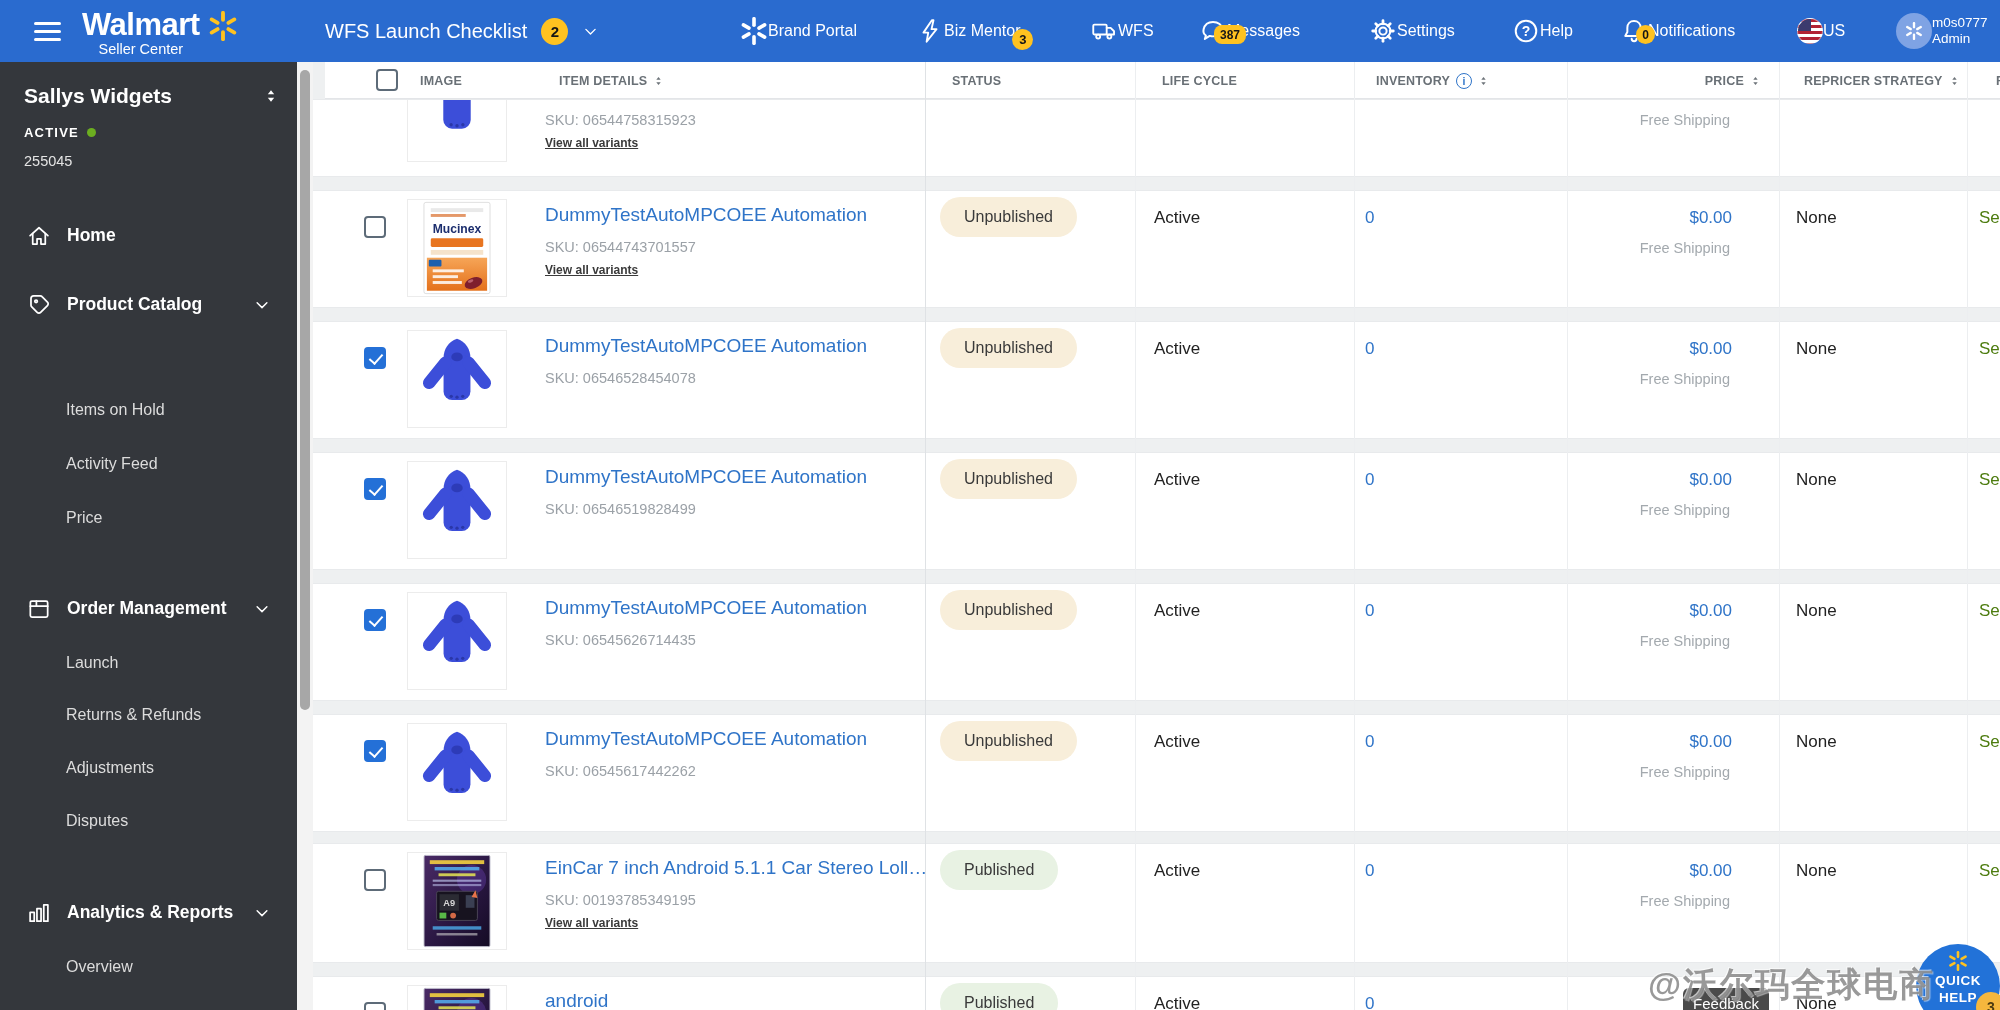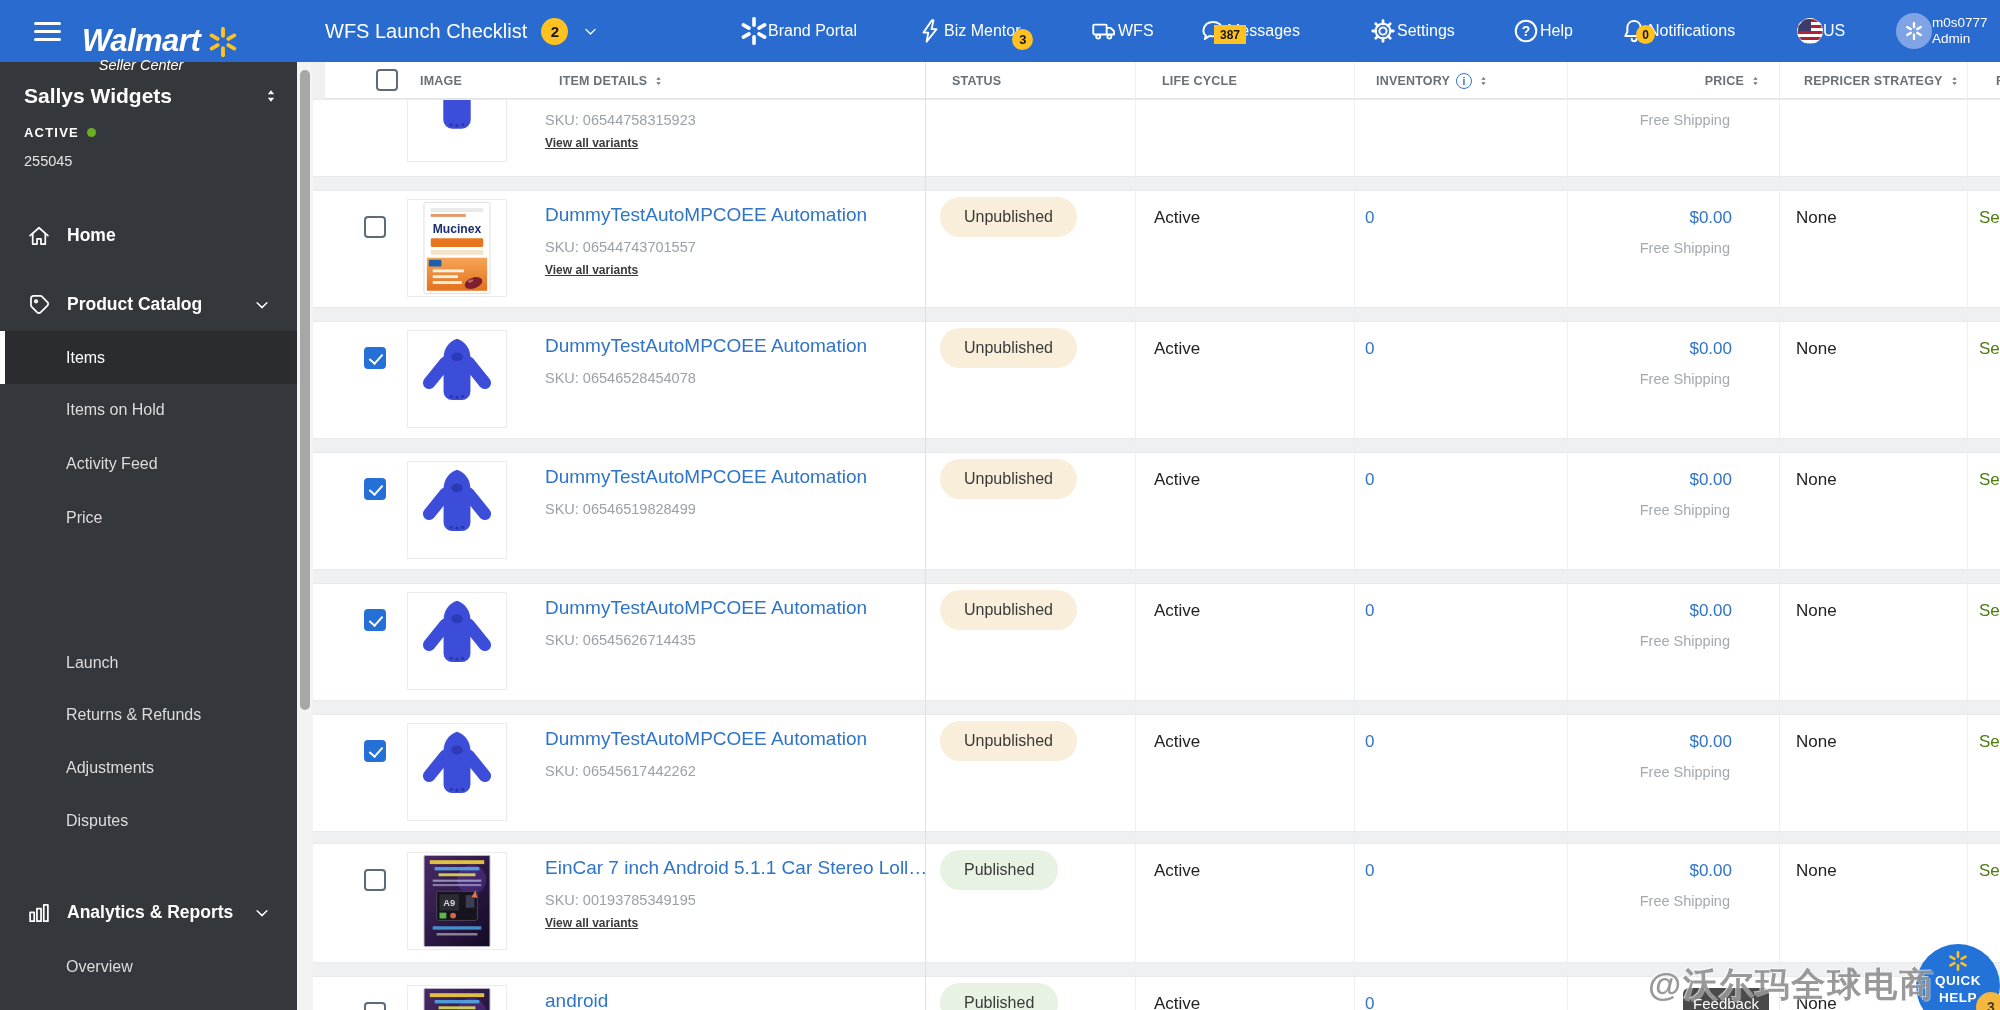--- a/index.html
+++ b/index.html
@@ -6,27 +6,27 @@
   html,body { width:2000px; height:1010px; }
   body { position:relative; overflow:hidden; background:#fff; font-family:"Liberation Sans", sans-serif; }
   [data-interactable="true"] { cursor:pointer; }
   svg { display:block; }
 
   
   .topbar { position:absolute; top:0; left:0; width:2000px; height:62px; background:#2a6bcf; color:#fff; z-index:8; }
   .tb-item { position:absolute; top:0; height:62px; display:flex; align-items:center; gap:0; color:#fff; font-size:16px; }
   .hamburger { left:34px; flex-direction:column; justify-content:center; gap:5px; }
   .hamburger i { display:block; width:27px; height:3px; background:#fff; border-radius:2px; }
-  .logo { left:82px; gap:8px; align-items:flex-start; padding-top:26px;font-style:italic; }
+  .logo { left:82px; gap:8px; align-items:flex-start; padding-top:10px; }
   .logo-brand { font-size:31px; font-weight:bold; letter-spacing:-0.5px; line-height:30px; }
   .logo-sub { font-size:14.5px; text-align:center; margin-top:1px; }
   .checklist { left:325px; gap:14px; font-size:20px; }
   .badge-circle { width:27px; height:27px; border-radius:50%; background:#ffc220; color:#161616; font-size:15px; font-weight:bold; display:flex; align-items:center; justify-content:center; }
   .nav-ic { width:28px; height:28px; color:#fff; }
-  .mini-dot { position:absolute; background:#ffc220; color:#161616; font-weight:bold; border-radius:0; display:flex; align-items:center; justify-content:center; }
+  .mini-dot { position:absolute; background:#ffc220; color:#161616; font-weight:bold; border-radius:8px; display:flex; align-items:center; justify-content:center; }
   .b-biz { width:21px; height:21px; font-size:13px; top:7px; right:-13px; border-radius:50%; }
   .b-msg { height:19px; padding:0 6px; font-size:12px; top:8px; left:15px; }
   .b-ntf { width:19px; height:19px; font-size:12px; top:8px; left:16px; border-radius:50%; }
   .icon-wrap { position:relative; }
   .flag { width:26px; height:26px; border-radius:50%; position:relative; overflow:hidden; background:repeating-linear-gradient(#b22234 0 3px, #fff 3px 6px); border:1px solid rgba(255,255,255,.5); }
   .flag::after { content:""; position:absolute; left:0; top:0; width:13px; height:12px; background:#3c3b6e; }
   .avatar { width:36px; height:36px; border-radius:50%; background:#7fa3e4; display:flex; align-items:center; justify-content:center; color:#fff; }
   .user-lines { font-size:13.5px; line-height:16px; }
 
   
@@ -368,31 +368,37 @@
   </div>
   <div class="srow top" style="top:216px" data-interactable="true">
     <svg class="sic" data-interactable="false">
         <use href="#ic-tag"></use>
       </svg>
     <span data-interactable="false">Product Catalog</span>
     <svg class="chev" data-interactable="false">
         <use href="#ic-chevron"></use>
       </svg>
   </div>
-  <div class="srow sub active" style="top:269px" data-interactable="true">
-    <span data-interactable="false">Items</span>
-  </div>
   <div class="srow sub" style="top:321px" data-interactable="true">
     <span data-interactable="false">Items on Hold</span>
   </div>
   <div class="srow sub" style="top:375px" data-interactable="true">
     <span data-interactable="false">Activity Feed</span>
   </div>
   <div class="srow sub" style="top:429px" data-interactable="true">
     <span data-interactable="false">Price</span>
+  </div>
+  <div class="srow top" style="top:520px" data-interactable="true">
+    <svg class="sic" data-interactable="false">
+        <use href="#ic-box"></use>
+      </svg>
+    <span data-interactable="false">Order Management</span>
+    <svg class="chev" data-interactable="false">
+        <use href="#ic-chevron"></use>
+      </svg>
   </div>
   <div class="srow sub" style="top:574px" data-interactable="true">
     <span data-interactable="false">Launch</span>
   </div>
   <div class="srow sub" style="top:626px" data-interactable="true">
     <span data-interactable="false">Returns &amp; Refunds</span>
   </div>
   <div class="srow sub" style="top:679px" data-interactable="true">
     <span data-interactable="false">Adjustments</span>
   </div>

